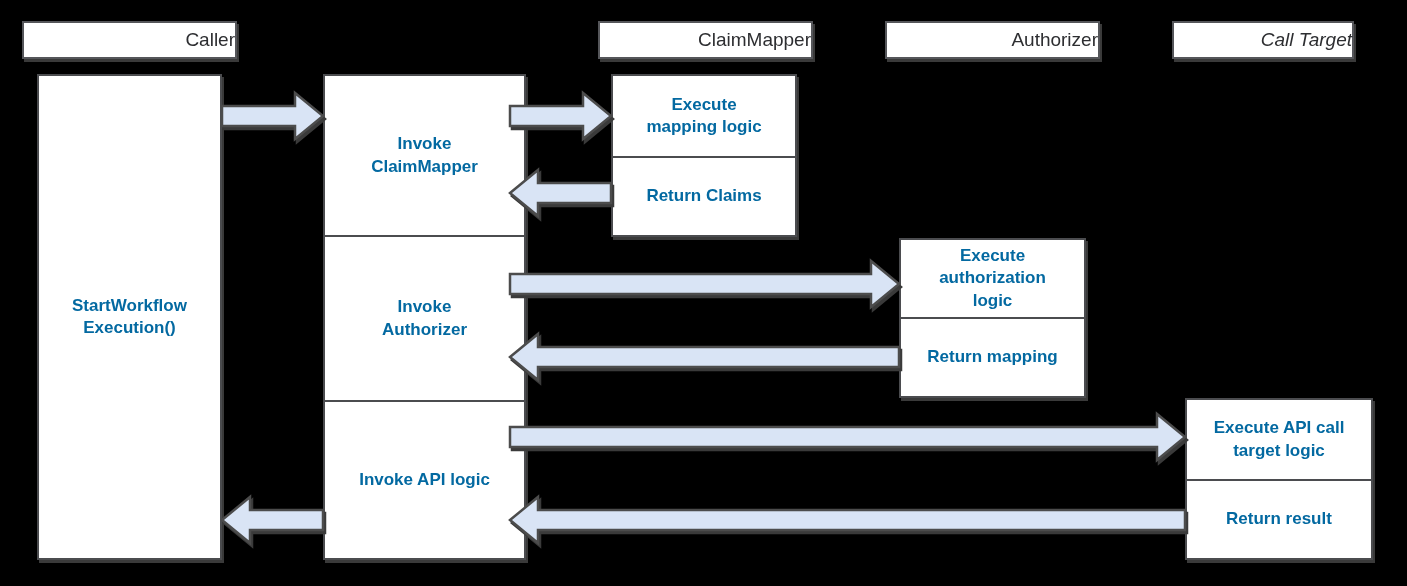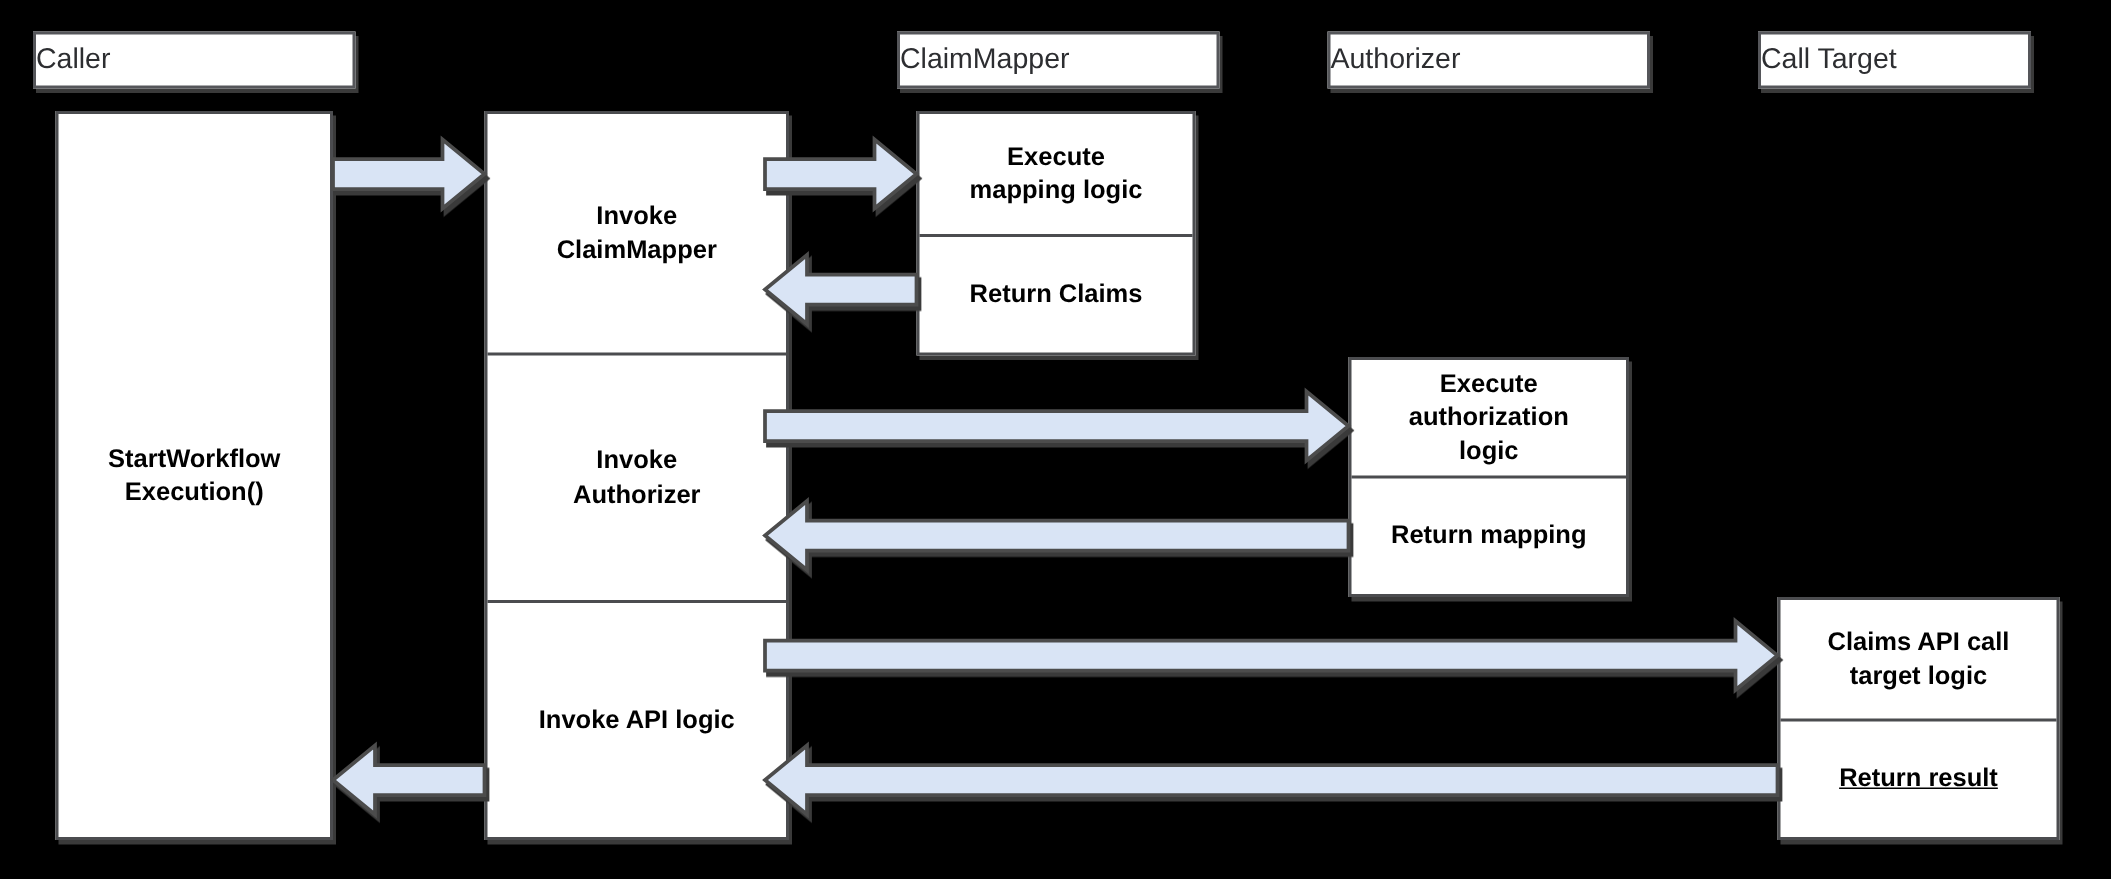--- a/index.html
+++ b/index.html
@@ -3,44 +3,44 @@
 <meta charset="utf-8">
 <style>
   html,body{margin:0;padding:0;background:#000;}
   .stage{
     position:relative;width:1407px;height:586px;background:#000000;
     font-family:"Liberation Sans", sans-serif;overflow:hidden;
   }
   .hdr{
     position:absolute;top:21px;height:38px;background:#ffffff;
     border:2px solid #55565a;box-sizing:border-box;
-    display:flex;align-items:center;justify-content:flex-start;
+    display:flex;align-items:center;justify-content:flex-end;
     font-size:19px;font-weight:400;color:#2d2e31;
     box-shadow:2px 3px 0 #3a3a3a;
   }
   #hdr-caller{left:22px;width:215px;}
   #hdr-frontend{left:310px;width:215px;}
   #hdr-claimmapper{left:598px;width:215px;}
   #hdr-authorizer{left:885px;width:215px;}
-  #hdr-calltarget{left:1172px;width:182px;}
+  #hdr-calltarget{left:1172px;width:182px;font-style:italic;}
 
   .act{
     position:absolute;background:#ffffff;border:2px solid #4b4c4f;
     box-sizing:border-box;box-shadow:2px 3px 0 #3a3a3a;
   }
   #act-caller{left:37px;top:74px;width:185px;height:486px;}
   #act-frontend{left:323px;top:74px;width:203px;height:486px;}
   #act-claimmapper{left:611px;top:74px;width:186px;height:163px;}
   #act-authorizer{left:899px;top:238px;width:187px;height:160px;}
   #act-calltarget{left:1185px;top:398px;width:188px;height:162px;}
 
   .cell{
     position:absolute;left:0;right:0;
     display:flex;align-items:center;justify-content:center;
-    text-align:center;font-weight:bold;font-size:17px;color:#000000;
+    text-align:center;font-weight:bold;font-size:17px;color:#0369a1;
     line-height:1.3;white-space:pre-line;padding:0 6px;
   }
   .divider{position:absolute;left:0;right:0;height:2px;background:#4b4c4f;}
 
   
   #fe-cell-0{top:0;height:159px;}
   #fe-div-0{top:159px;}
   #fe-cell-1{top:161px;height:163px;}
   #fe-div-1{top:324px;}
   #fe-cell-2{top:326px;height:156px;}
@@ -51,21 +51,21 @@
   #cm-cell-1{top:82px;height:77px;}
 
   
   #au-cell-0{top:0;height:77px;}
   #au-div-0{top:77px;}
   #au-cell-1{top:79px;height:77px;}
 
   
   #ct-cell-0{top:0;height:79px;}
   #ct-div-0{top:79px;}
-  #ct-cell-1{top:81px;height:77px;text-decoration:underline;}
+  #ct-cell-1{top:81px;height:77px;}
 
   #arrow-layer{
     position:absolute;left:0;top:0;width:1407px;height:586px;
     pointer-events:none;filter:drop-shadow(2px 3px 0 #3a3a3a);
   }
 </style>
 </head>
 <body>
 
 <div class="stage">
@@ -107,21 +107,21 @@
 
   <div class="act" id="act-authorizer">
     <div class="cell" id="au-cell-0">Execute
 authorization
 logic</div>
     <div class="divider" id="au-div-0"></div>
     <div class="cell" id="au-cell-1">Return mapping</div>
   </div>
 
   <div class="act" id="act-calltarget">
-    <div class="cell" id="ct-cell-0">Claims API call
+    <div class="cell" id="ct-cell-0">Execute API call
 target logic</div>
     <div class="divider" id="ct-div-0"></div>
     <div class="cell" id="ct-cell-1">Return result</div>
   </div>
 
   <svg id="arrow-layer" viewBox="0 0 1407 586" xmlns="http://www.w3.org/2000/svg">
       <polygon points="222,106 295,106 295,93 323,116 295,139 295,126 222,126" fill="#d9e4f5" stroke="#4c4c4c" stroke-width="2.5"></polygon>
       <polygon points="510,106 583,106 583,93 611,116 583,139 583,126 510,126" fill="#d9e4f5" stroke="#4c4c4c" stroke-width="2.5"></polygon>
       <polygon points="611,183 538,183 538,170 510,193 538,216 538,203 611,203" fill="#d9e4f5" stroke="#4c4c4c" stroke-width="2.5"></polygon>
       <polygon points="510,274 871,274 871,261 899,284 871,307 871,294 510,294" fill="#d9e4f5" stroke="#4c4c4c" stroke-width="2.5"></polygon>

